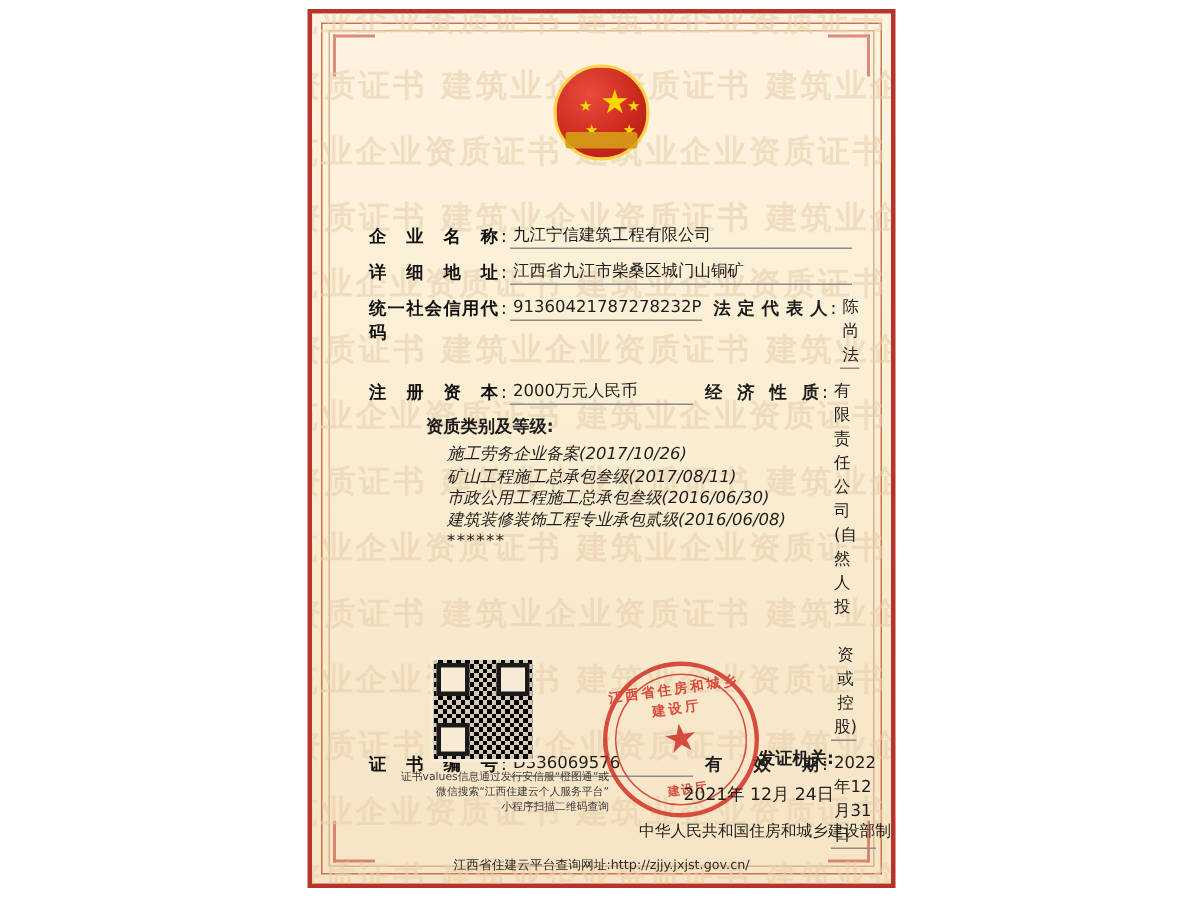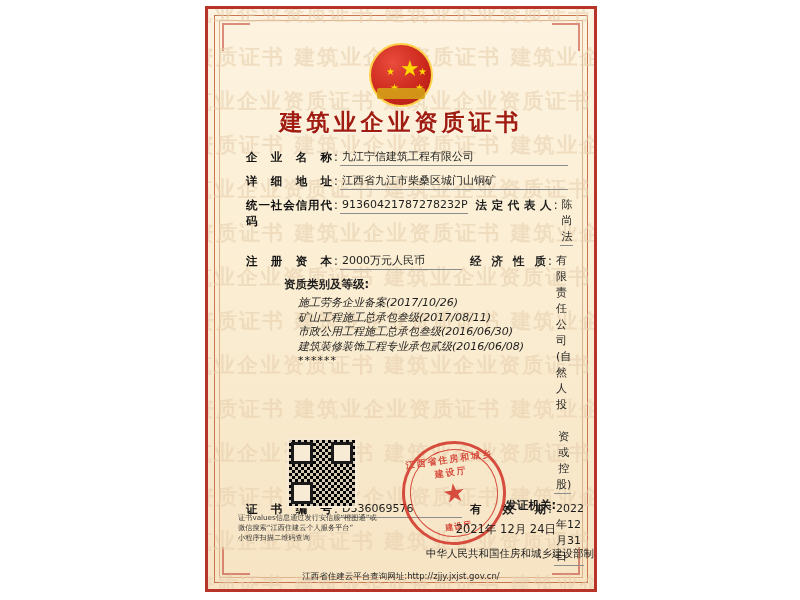--- a/index.html
+++ b/index.html
@@ -218,21 +218,21 @@
     padding-left: 14px;
     letter-spacing: 1px;
   }
 
   
   .qr-area {
     position: absolute;
     left: 30px;
     bottom: 46px;
     width: 168px;
-    text-align: left;
+    text-align: right;
   }
   .qr-box {
     width: 66px;
     height: 66px;
     margin: 0 auto 5px auto;
     background:
       repeating-linear-gradient(0deg,  #222 0 3px, #f7ebd5 3px 6px),
       repeating-linear-gradient(90deg, #222 0 3px, #f7ebd5 3px 6px);
     background-blend-mode: difference;
     border: 2px solid #f7ebd5;
@@ -379,21 +379,20 @@
       <div class="emblem-circle">
         <span class="emblem-star s0">★</span>
         <span class="emblem-star s1">★</span>
         <span class="emblem-star s2">★</span>
         <span class="emblem-star s3">★</span>
         <span class="emblem-star s4">★</span>
       </div>
       <div class="emblem-base"></div>
     </div>
 
-    <div class="cert-title">建筑业企业资质证书</div>
 
     <div class="fields">
 
       <div class="frow">
         <span class="flabel">企业名称</span>
         <span class="fcolon">:</span>
         <span class="fvalue">九江宁信建筑工程有限公司</span>
       </div>
 
       <div class="frow">

